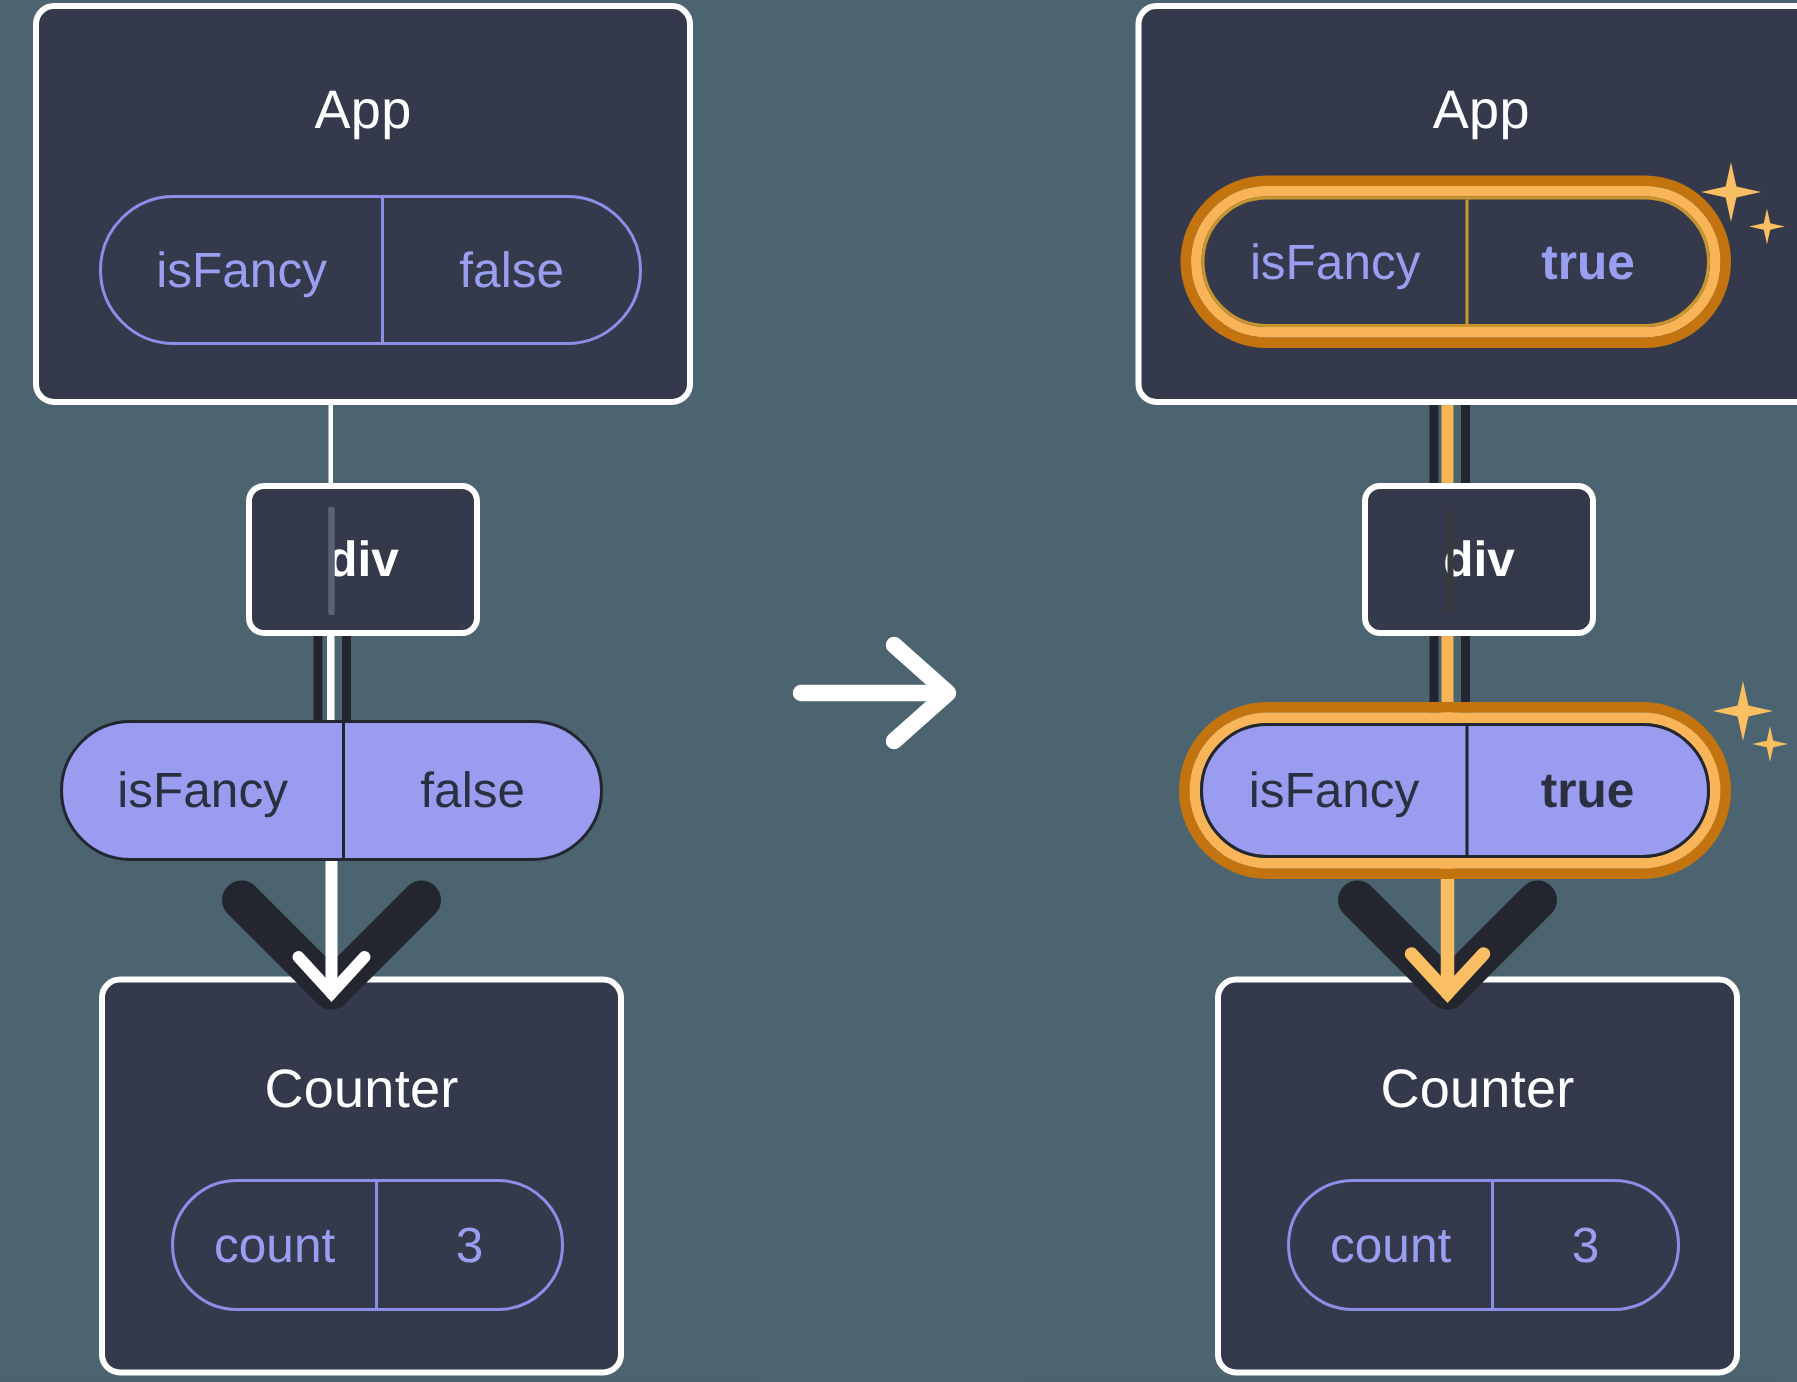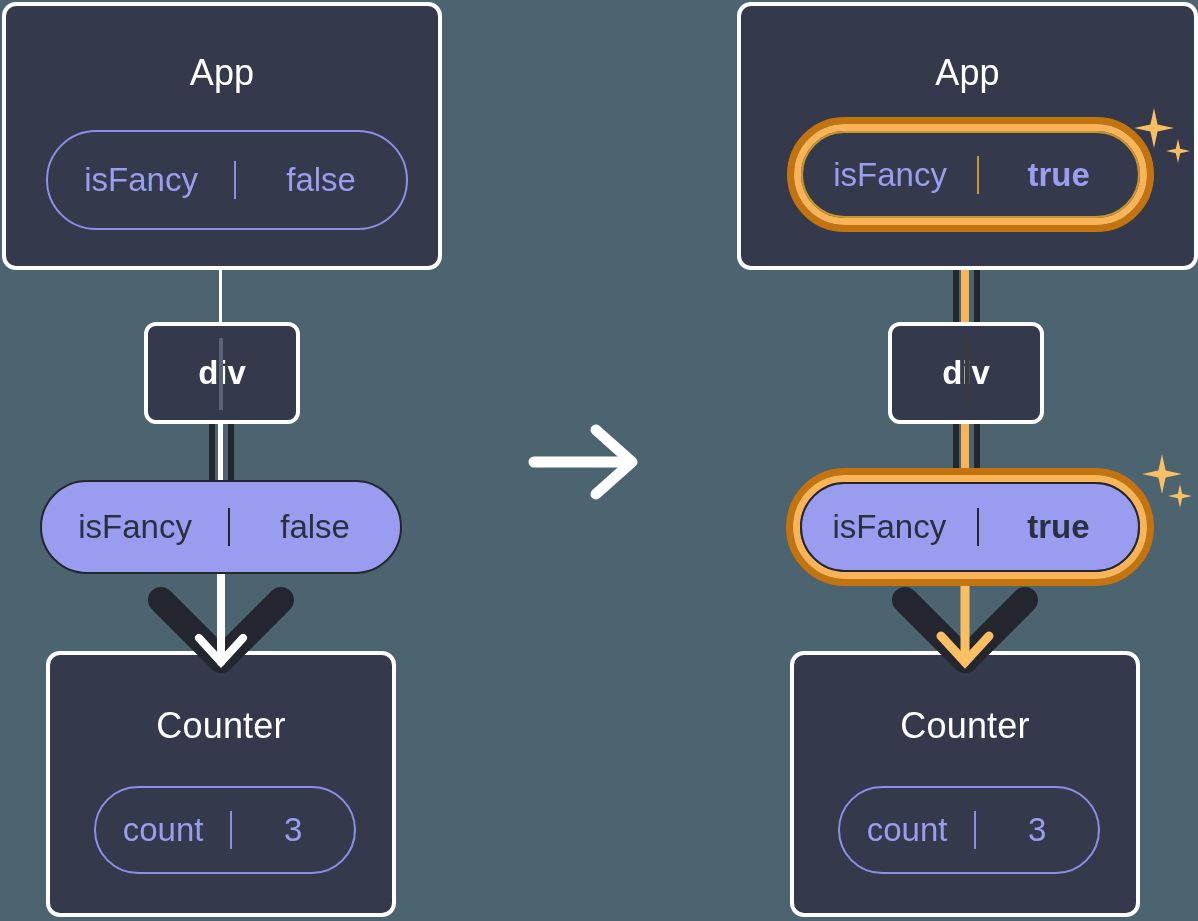--- a/index.html
+++ b/index.html
@@ -13,20 +13,21 @@
   .stage{position:absolute;inset:0;}
 
   
   .node{
     position:absolute;
     background:#343a4b;
     border:4px solid #ffffff;
     border-radius:14px;
     box-sizing:border-box;
     z-index:5;
+    margin-left:20px;
   }
   .node-title{
     position:absolute;
     left:0;right:0;
     text-align:center;
     color:#ffffff;
     font-size:36px;
     font-weight:400;
     letter-spacing:.2px;
   }
@@ -36,21 +37,20 @@
     border-radius:12px;
   }
 
   
   .pill{
     position:absolute;
     display:flex;
     box-sizing:border-box;
     border-radius:999px;
     z-index:8;
-    align-items:center;
   }
   .pill .cell{
     display:flex;align-items:center;justify-content:center;
     box-sizing:border-box;
     font-size:33px;
     white-space:nowrap;
   }
   .pill .cell.k{flex:1 1 52%;}
   .pill .cell.v{flex:1 1 48%;}
 

